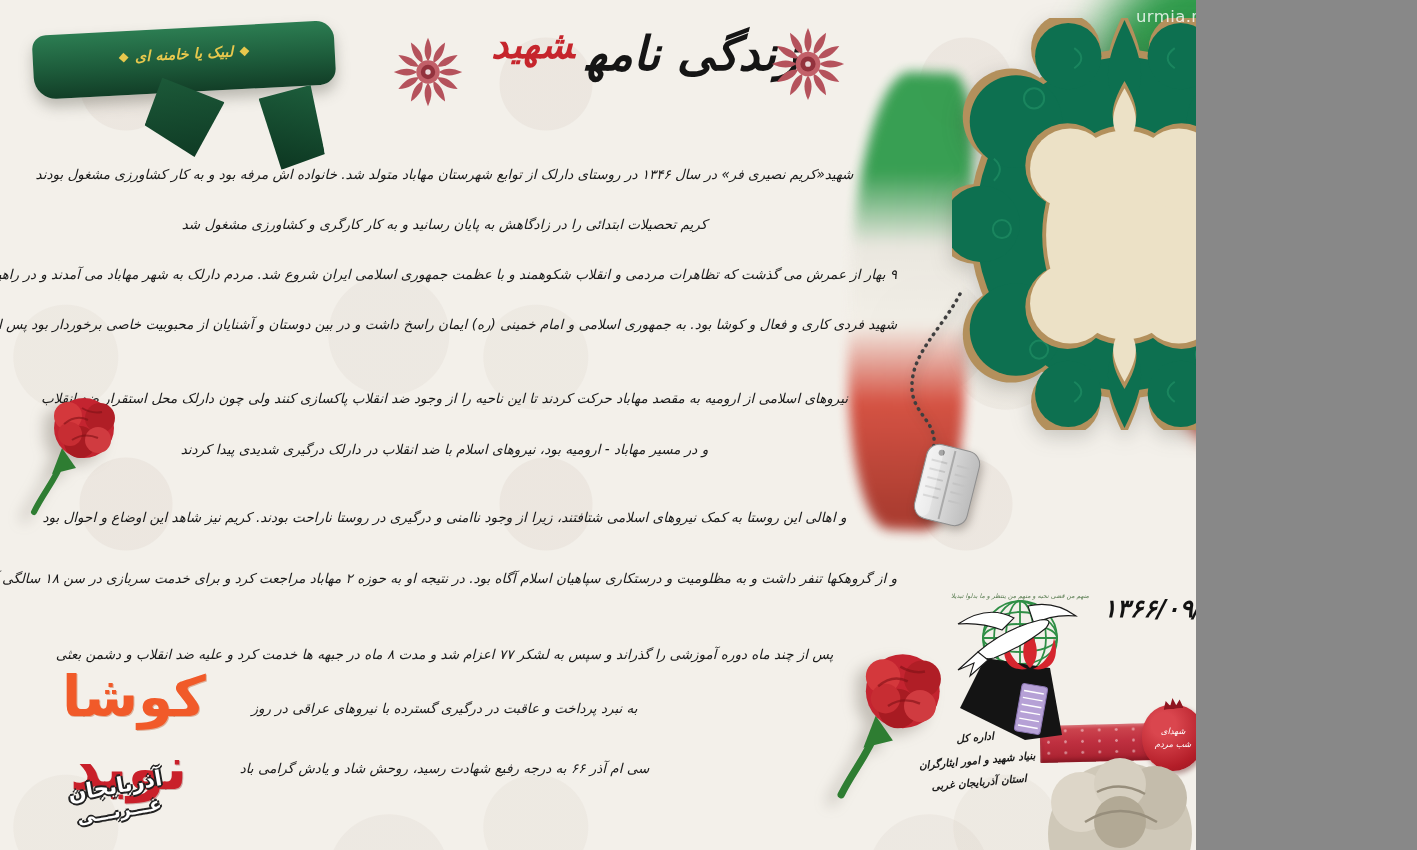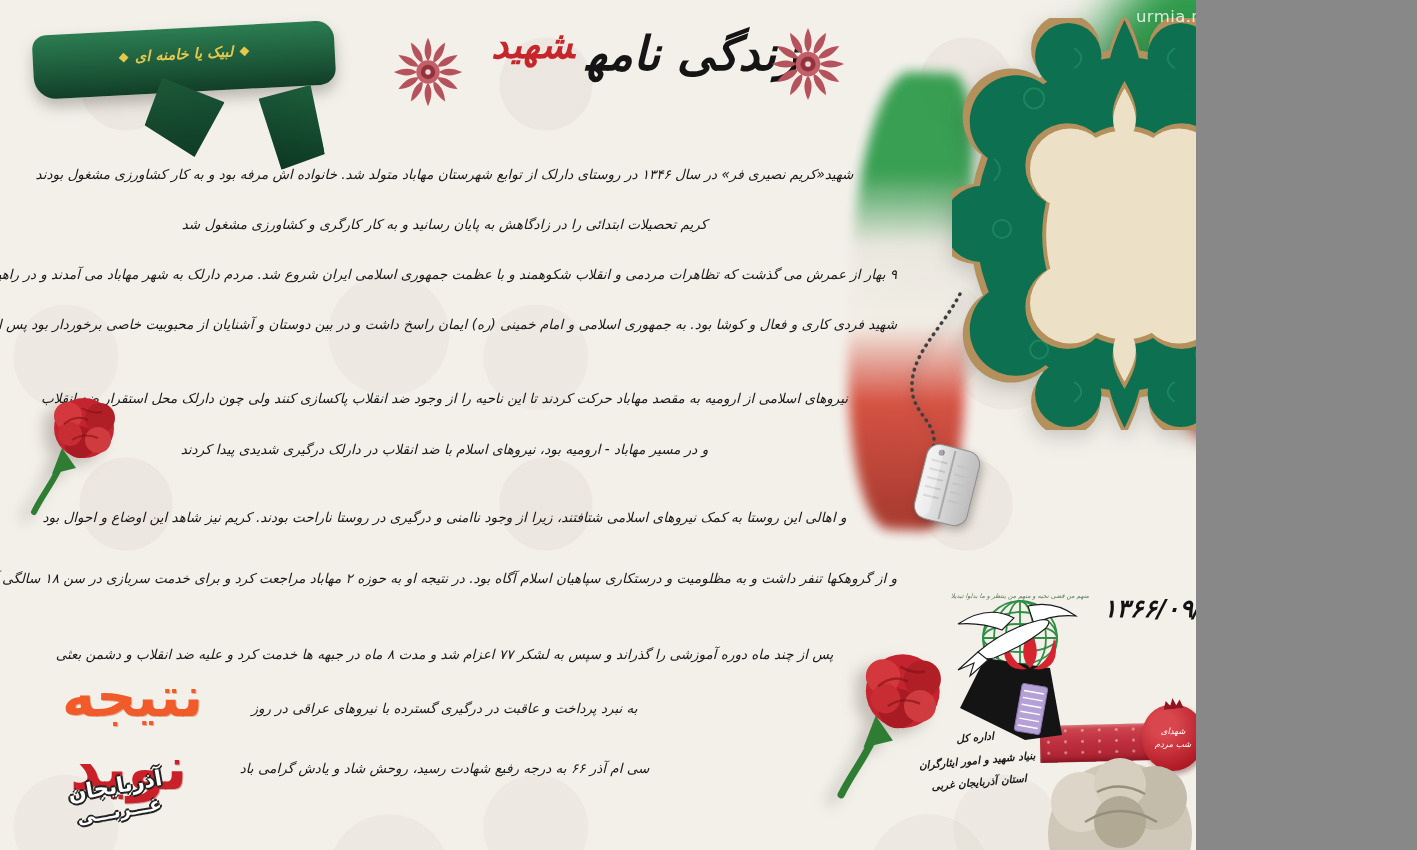--- a/index.html
+++ b/index.html
@@ -433,21 +433,21 @@
       <circle cx="326" cy="98" r="32" fill="#f4bccd"></circle>
         <circle cx="258" cy="160" r="34" fill="#e183a0"></circle>
       <circle cx="400" cy="160" r="36" fill="#e98ea9"></circle>
         <circle cx="330" cy="146" r="30" fill="#d66b90"></circle>
       <path d="M292 140 Q330 116 372 140 M306 112 Q330 98 356 114 M278 168 Q330 146 386 168" stroke="#c2537a" stroke-width="2.5" fill="none"></path>
     </g>
     <circle cx="424" cy="164" r="44" fill="#eec7ce"></circle>
   </svg>
 
   <div class="abs logo">
-    <span class="logo-shahed">نتیجه</span>
+    <span class="logo-shahed">کوشا</span>
     <span class="logo-navid">نوید</span>
     <div class="logo-region">
       <div class="r1">آذربایجان</div>
       <div class="r2">غـــربـــی</div>
     </div>
   </div>
 
 </div>
 
 </body></html>

